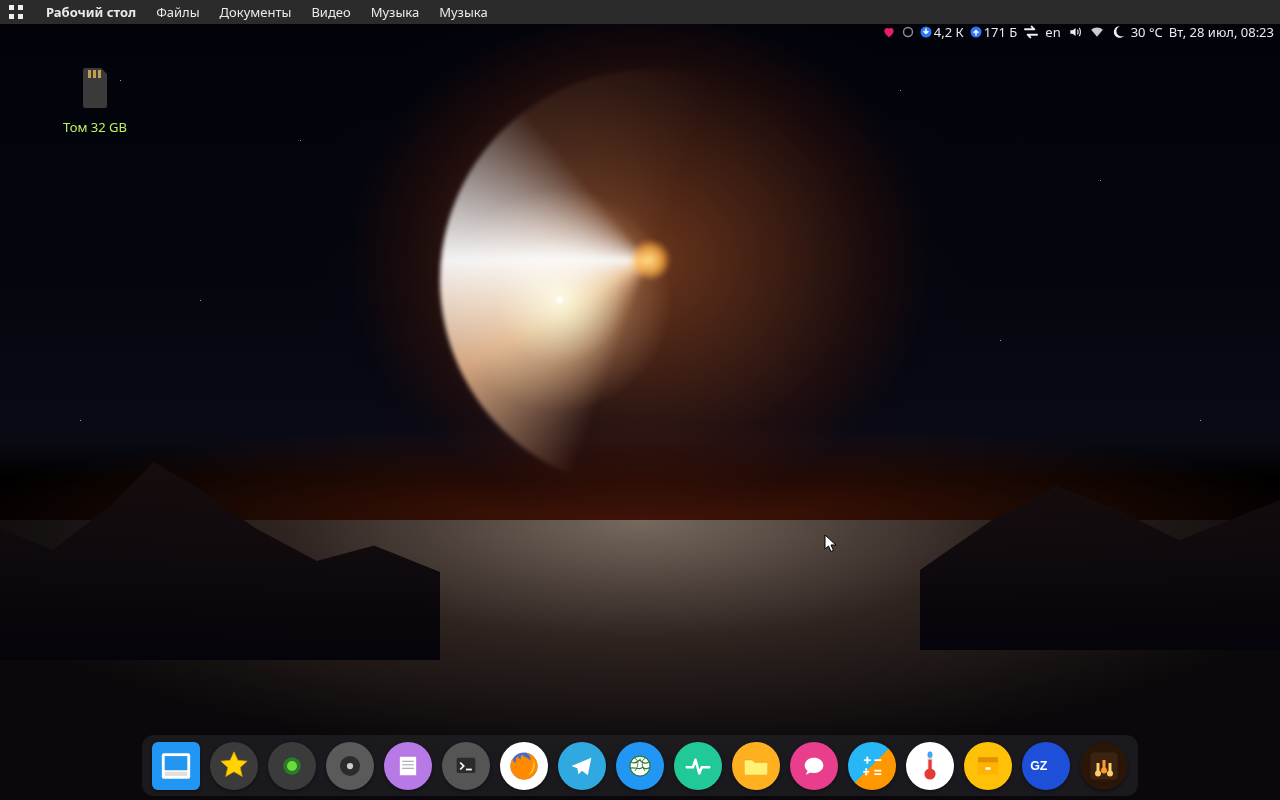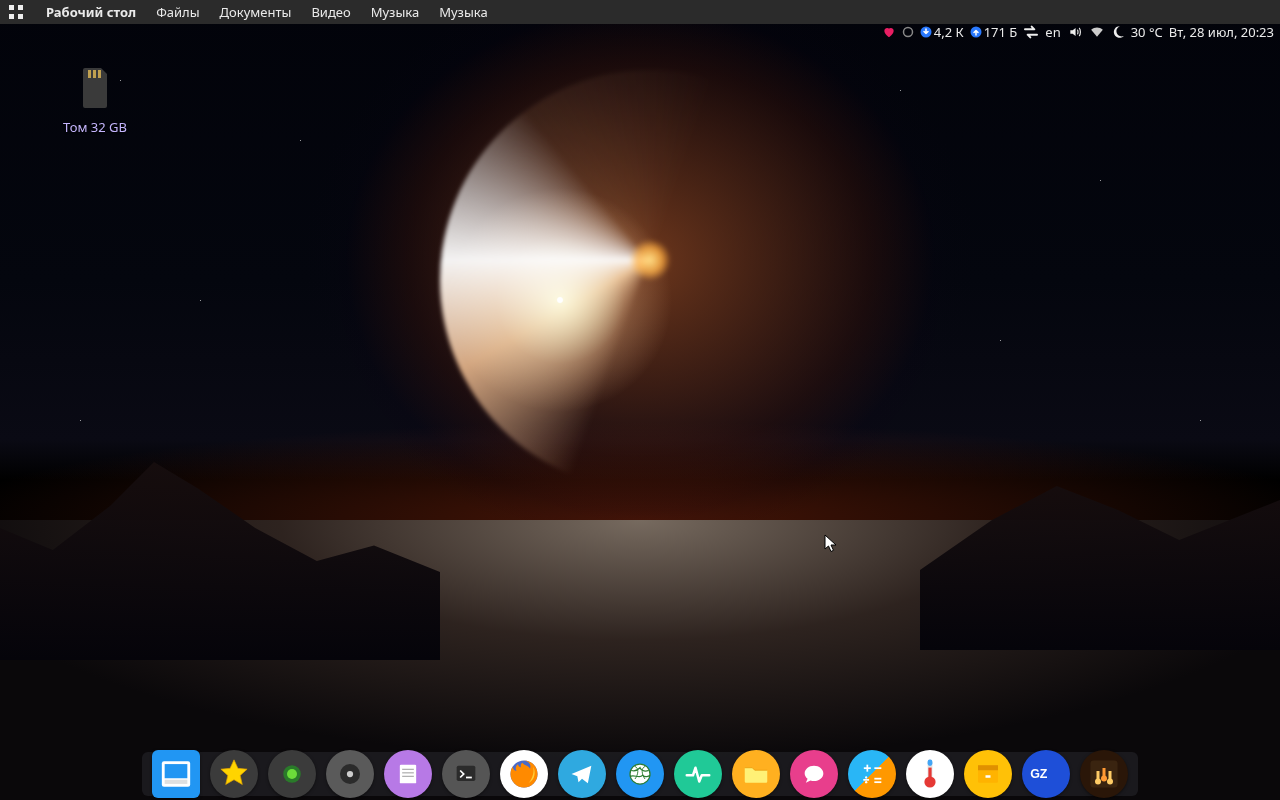--- a/index.html
+++ b/index.html
@@ -100,44 +100,44 @@
     position: absolute;
     left: 55px; top: 64px;
     width: 80px;
     text-align: center;
     z-index: 2;
   }
   .desktop-icon .ic {
     width: 48px; height: 48px; margin: 0 auto 6px;
   }
   .desktop-icon .lbl {
-    color: #c4b5fd;
+    color: #bef264;
     font-size: 13px;
     text-shadow: 0 1px 2px rgba(0,0,0,0.9);
   }
 
   
   .cursor {
     position: absolute;
     left: 824px; top: 534px;
     z-index: 5;
   }
 
   
   .dock {
     position: absolute;
     left: 50%; transform: translateX(-50%);
     bottom: 4px;
-    height: 44px;
+    height: 61px;
     display: flex;
     align-items: center;
     gap: 10px;
     padding: 4px 10px;
     background: rgba(40,40,45,0.55);
-    border-radius: 6px;
+    border-radius: 12px;
     z-index: 10;
   }
   .dock .dock-item {
     width: 48px; height: 48px;
     border-radius: 50%;
     display: flex; align-items: center; justify-content: center;
     box-shadow: 0 1px 3px rgba(0,0,0,0.5);
   }
   .dock .dock-item.square { border-radius: 6px; }
   .dock svg { display: block; }
@@ -225,21 +225,21 @@
     </div>
     <div class="t-item">
       <svg width="14" height="14" viewBox="0 0 24 24">
         <path d="M15 2a10 10 0 1 0 7 17 8 8 0 0 1-7-17z" fill="#eee"></path>
       </svg>
     </div>
     <div class="t-item">
       <span>30 °C</span>
     </div>
     <div class="t-item">
-      <span>Вт, 28 июл, 20:23</span>
+      <span>Вт, 28 июл, 08:23</span>
     </div>
   </div>
 </div>
 
 <div class="desktop-icon">
   <div class="ic">
     <svg width="48" height="48" viewBox="0 0 48 48">
       <path d="M14 4h16l6 6v32a2 2 0 0 1-2 2H14a2 2 0 0 1-2-2V6a2 2 0 0 1 2-2z" fill="#3a3a3a"></path>
       <rect x="17" y="6" width="3" height="8" fill="#c0a050"></rect>
       <rect x="22" y="6" width="3" height="8" fill="#c0a050"></rect>

